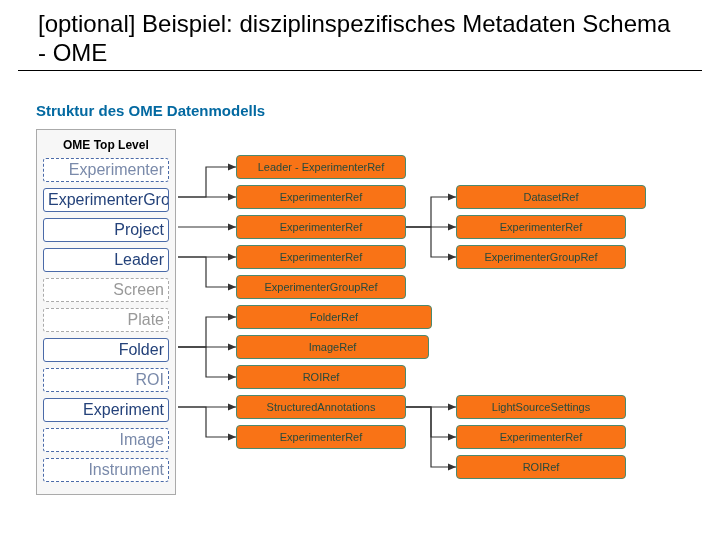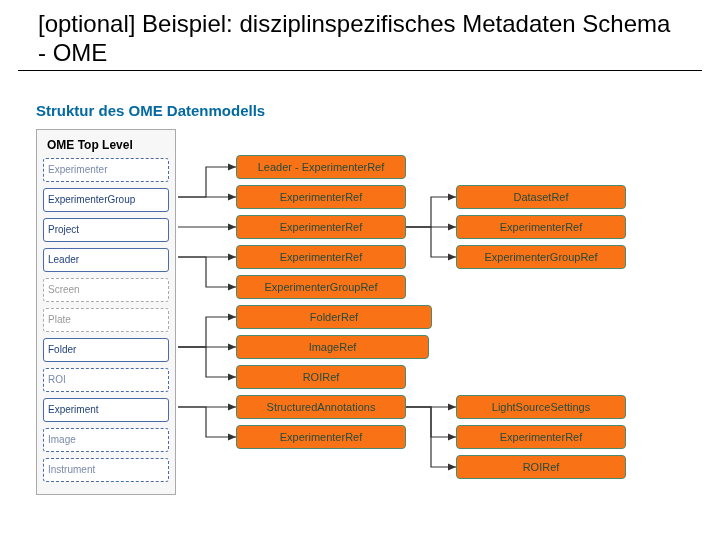--- a/index.html
+++ b/index.html
@@ -41,26 +41,27 @@
   .panel {
     border: 1px solid #aaa;
     background: #f7f7f7;
     padding: 6px 6px 6px 6px;
   }
   .panel-title {
     font-size: 12px;
     font-weight: 700;
     color: #000;
     padding: 2px 4px 6px 4px;
+    margin-left: 16px;
   }
   .node {
     height: 24px;
     line-height: 22px;
-    font-size: 10px;
-    text-align: left;
+    font-size: 16px;
+    text-align: right;
     border-radius: 3px;
     margin-bottom: 6px;
     color: #2a3a5a;
     background: #fff;
     padding: 0 4px;
     overflow: hidden;
     white-space: nowrap;
   }
   .solid-blue { border: 1.5px solid #4a6aa8; color:#24427a; }
   .dashed-blue { border: 1.5px dashed #4a6aa8; color:#7a8aaa; }
@@ -128,21 +129,21 @@
   <div class="abs green" style="left:200px;top:56px;width:170px">ExperimenterRef</div>
   <div class="abs green" style="left:200px;top:86px;width:170px">ExperimenterRef</div>
   <div class="abs green" style="left:200px;top:116px;width:170px">ExperimenterRef</div>
   <div class="abs green" style="left:200px;top:146px;width:170px">ExperimenterGroupRef</div>
   <div class="abs green" style="left:200px;top:176px;width:196px">FolderRef</div>
   <div class="abs green" style="left:200px;top:206px;width:193px">ImageRef</div>
   <div class="abs green" style="left:200px;top:236px;width:170px">ROIRef</div>
   <div class="abs green" style="left:200px;top:266px;width:170px">StructuredAnnotations</div>
   <div class="abs green" style="left:200px;top:296px;width:170px">ExperimenterRef</div>
 
-  <div class="abs green" style="left:420px;top:56px;width:170px">DatasetRef</div>
+  <div class="abs green" style="left:420px;top:56px;width:190px">DatasetRef</div>
   <div class="abs green" style="left:420px;top:86px;width:170px">ExperimenterRef</div>
   <div class="abs green" style="left:420px;top:116px;width:170px">ExperimenterGroupRef</div>
   <div class="abs green" style="left:420px;top:266px;width:170px">LightSourceSettings</div>
   <div class="abs green" style="left:420px;top:296px;width:170px">ExperimenterRef</div>
   <div class="abs green" style="left:420px;top:326px;width:170px">ROIRef</div>
 
   <svg class="connectors">
     <defs>
       <marker id="ah" markerWidth="8" markerHeight="8" refX="7" refY="3" orient="auto">
         <path d="M0,0 L7,3 L0,6 Z" class="arrowhead"></path>

